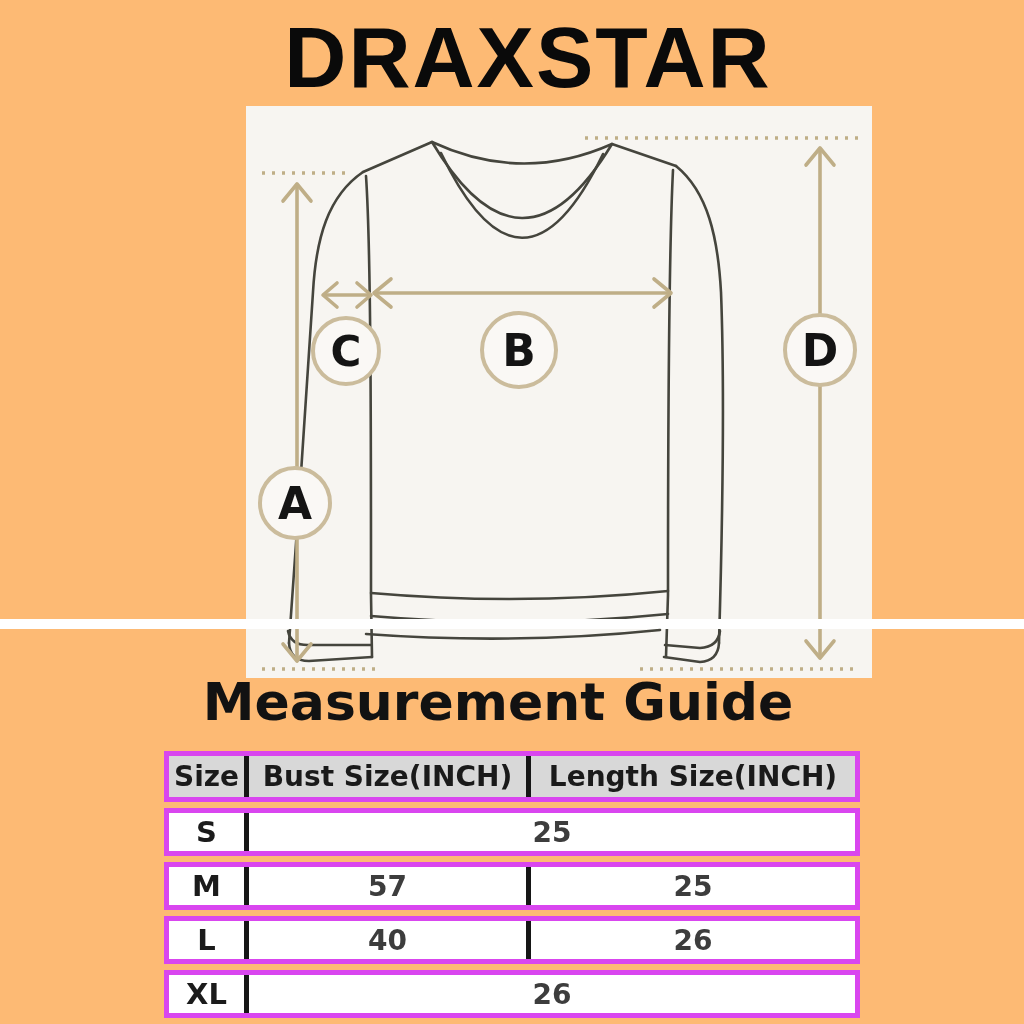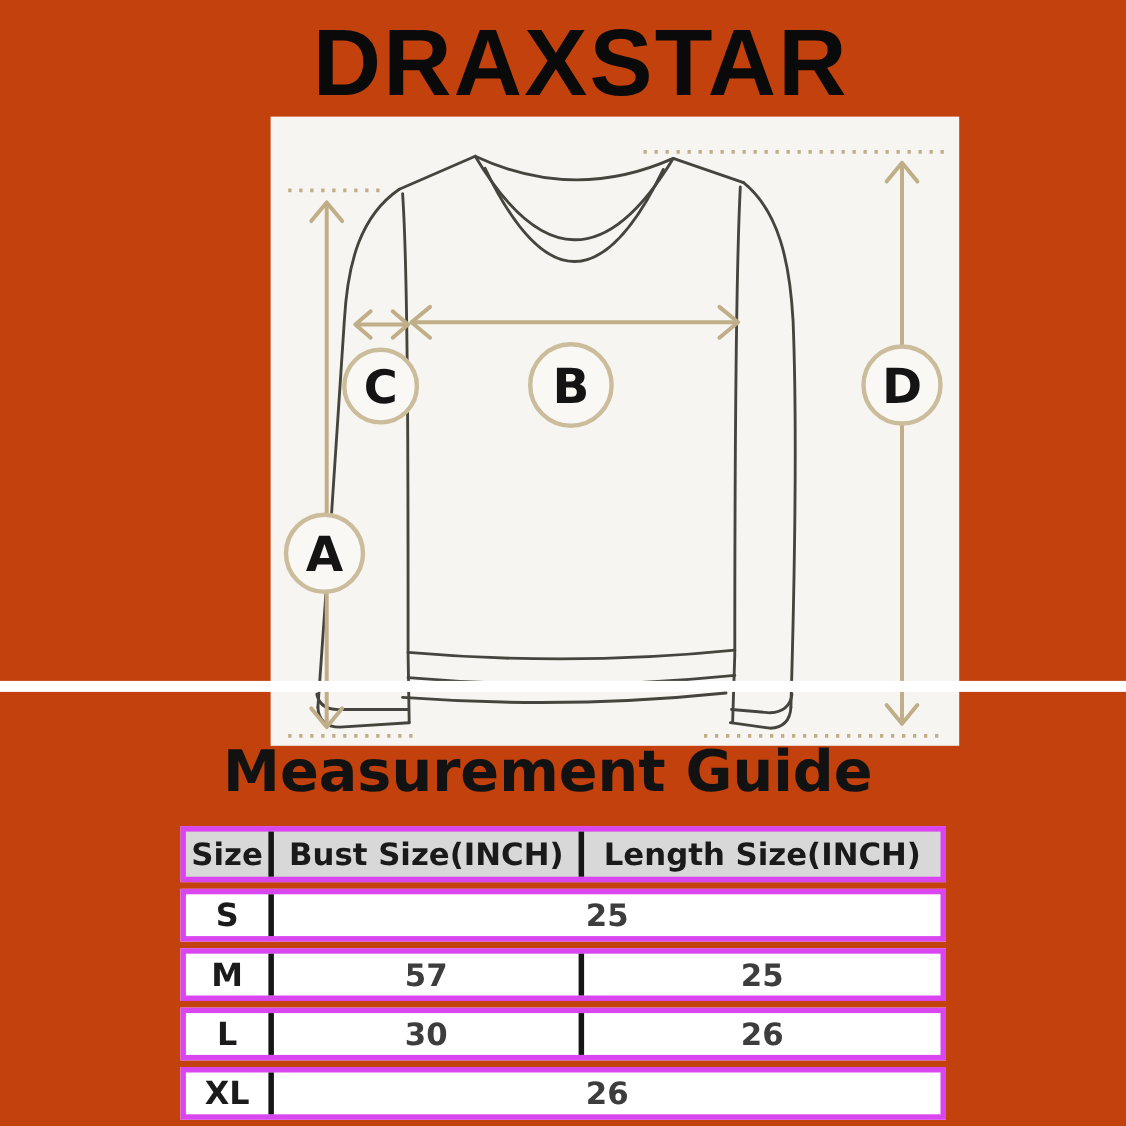--- a/index.html
+++ b/index.html
@@ -1,17 +1,17 @@
 <!DOCTYPE html>
 <html><head>
 <meta charset="utf-8">
 <style>
   html,body{margin:0;padding:0;background:#ffffff;}
   .page{
-    position:relative;width:1024px;height:1024px;background:#c2410c;overflow:hidden;
+    position:relative;width:1024px;height:1024px;background:#fdba74;overflow:hidden;
     font-family:"Liberation Sans",sans-serif;
   }
   .brand-title{
     position:absolute;top:14px;left:0;width:1024px;text-align:center;
     transform:translateX(16px);
     font-family:"Liberation Sans",sans-serif;
     font-weight:900;font-size:86px;line-height:1.0;color:#0a0a0a;letter-spacing:2px;
     white-space:nowrap;
   }
   .diagram-svg{position:absolute;top:0;left:0;}
@@ -125,21 +125,21 @@
       <div class="cell c1">S</div>
       <div class="cell c3">25</div>
     </div>
     <div class="trow body">
       <div class="cell c1">M</div>
       <div class="cell c2">57</div>
       <div class="cell c3">25</div>
     </div>
     <div class="trow body">
       <div class="cell c1">L</div>
-      <div class="cell c2">30</div>
+      <div class="cell c2">40</div>
       <div class="cell c3">26</div>
     </div>
     <div class="trow body">
       <div class="cell c1">XL</div>
       <div class="cell c3">26</div>
     </div>
   </div>
 
 </div>
 

